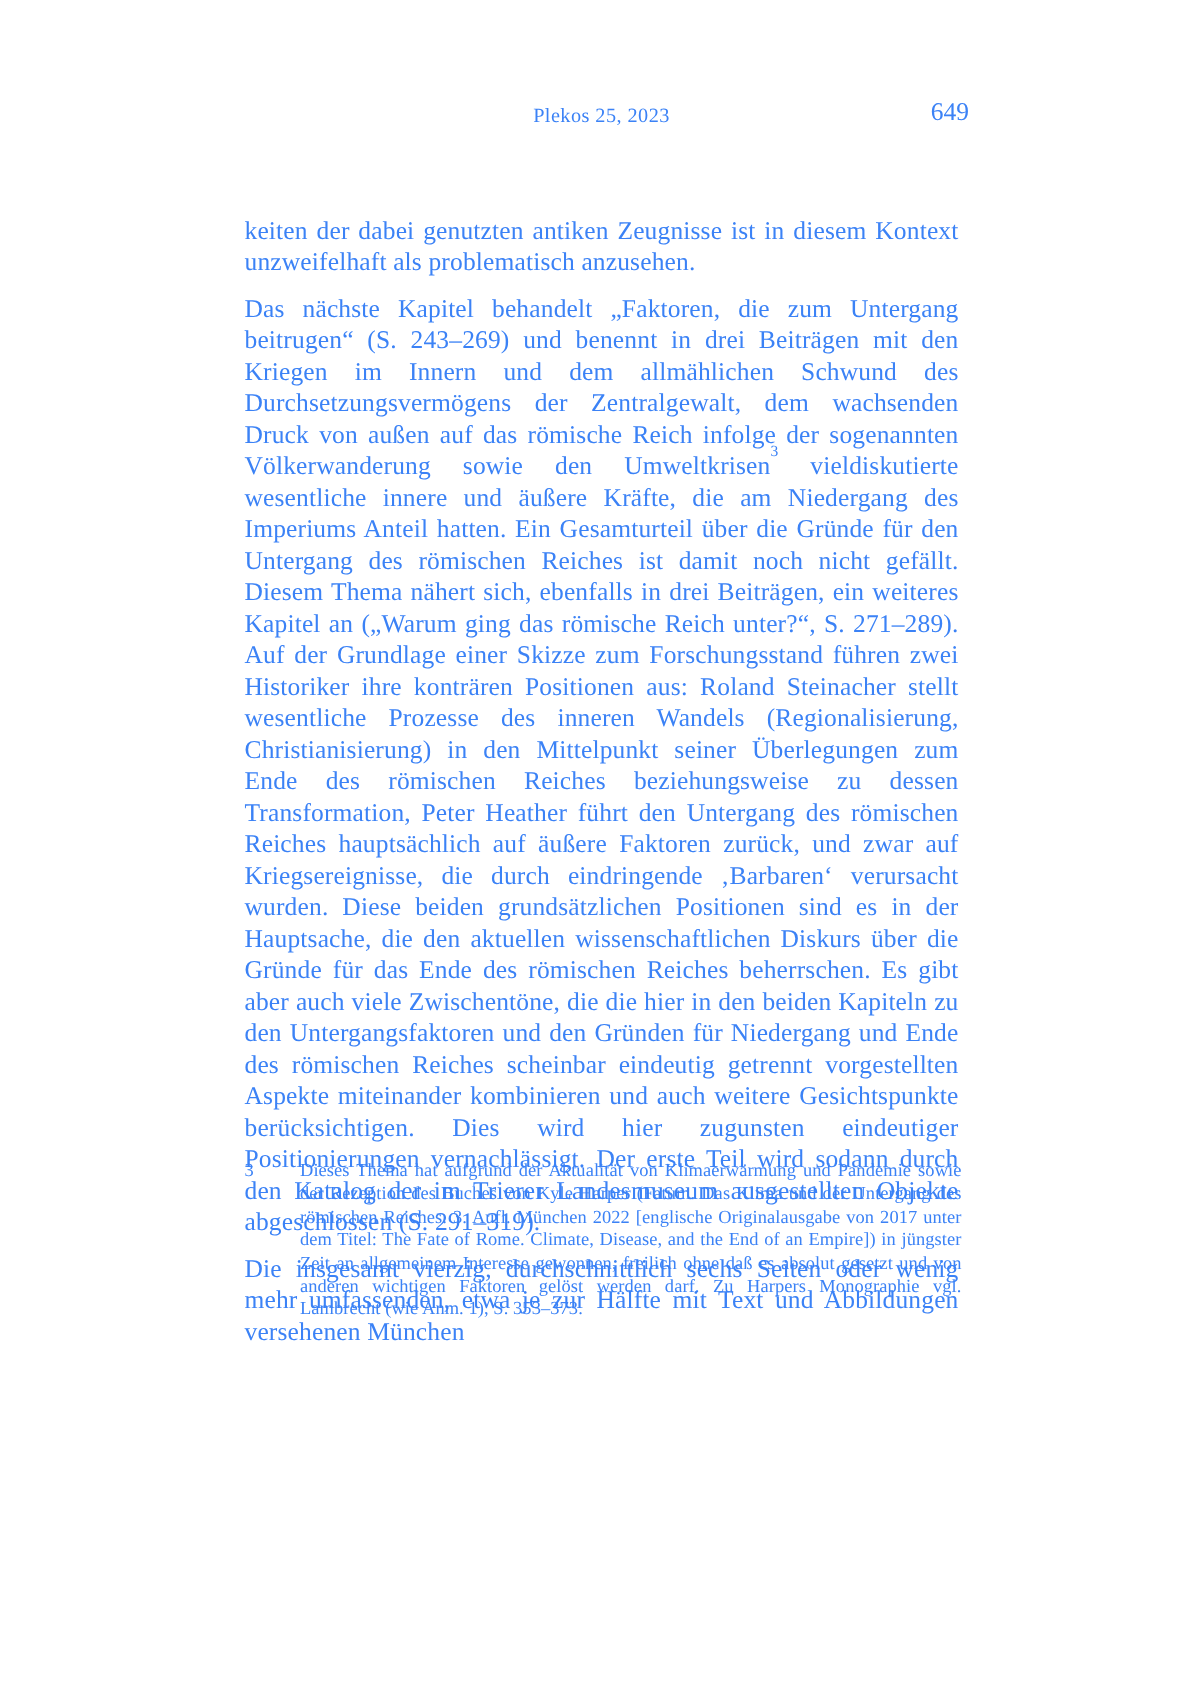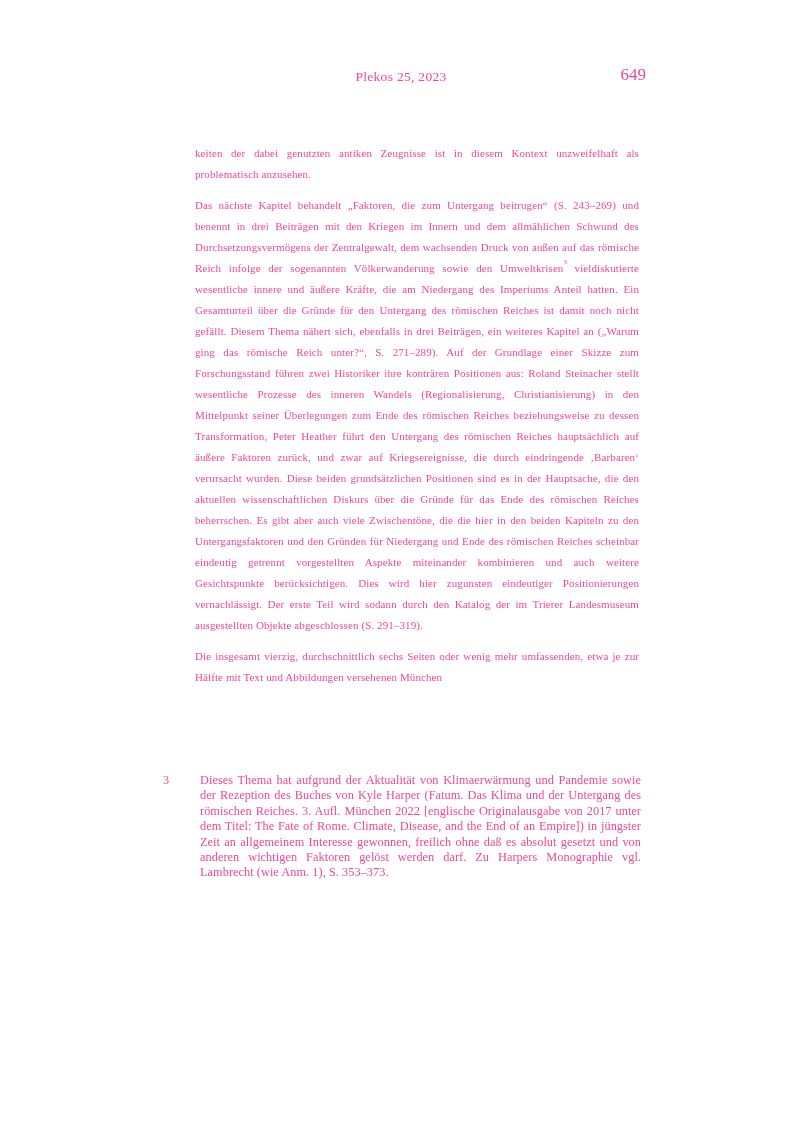--- a/index.html
+++ b/index.html
@@ -3,21 +3,21 @@
 <meta charset="utf-8">
 <style>
   * { margin: 0; padding: 0; box-sizing: border-box; }
   html, body { background: #ffffff; }
   .page {
     position: relative;
     width: 799px;
     height: 1131px;
     background: #ffffff;
     font-family: "Liberation Serif", "DejaVu Serif", serif;
-    color: #ec4899;
+    color: #3b82f6;
     overflow: hidden;
   }
   .running-header {
     position: absolute;
     top: 68px;
     left: 163px;
     width: 483px;
     height: 20px;
     font-size: 13.5px;
     line-height: 17px;
@@ -35,26 +35,25 @@
     top: -2px;
     font-size: 17px;
   }
   .text-block {
     position: absolute;
     top: 143px;
     left: 163px;
     width: 476px;
   }
   .text-block p {
-    font-size: 11px;
+    font-size: 17px;
     line-height: 21px;
     text-align: justify;
     margin-bottom: 10px;
     letter-spacing: 0.1px;
-    margin-left: 32px;
   }
   .fn-ref {
     font-size: 61%;
     line-height: 0;
     position: relative;
     top: -0.48em;
   }
   .footnote {
     position: absolute;
     top: 773px;

